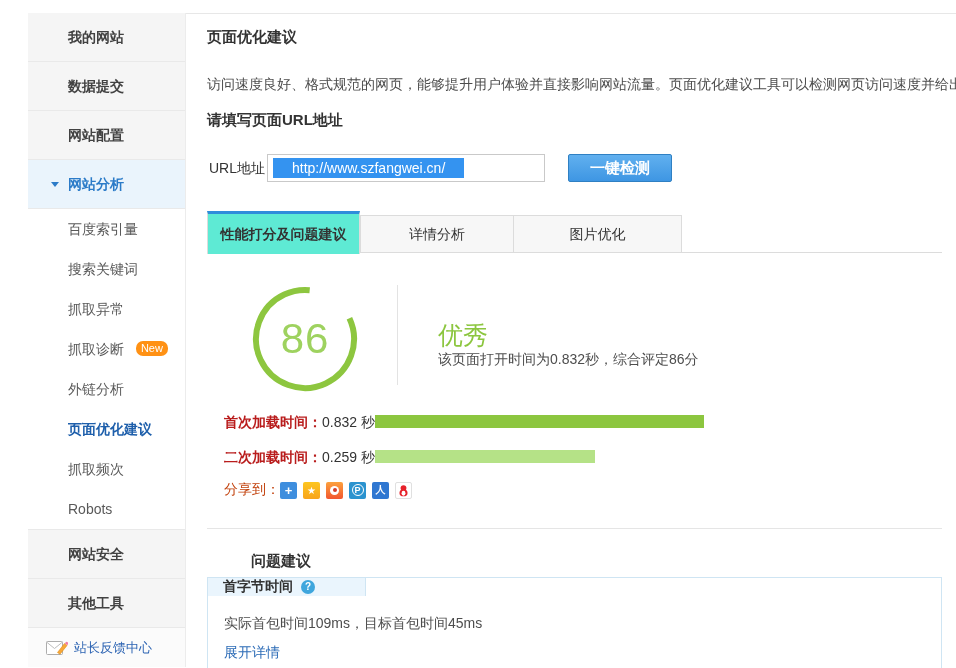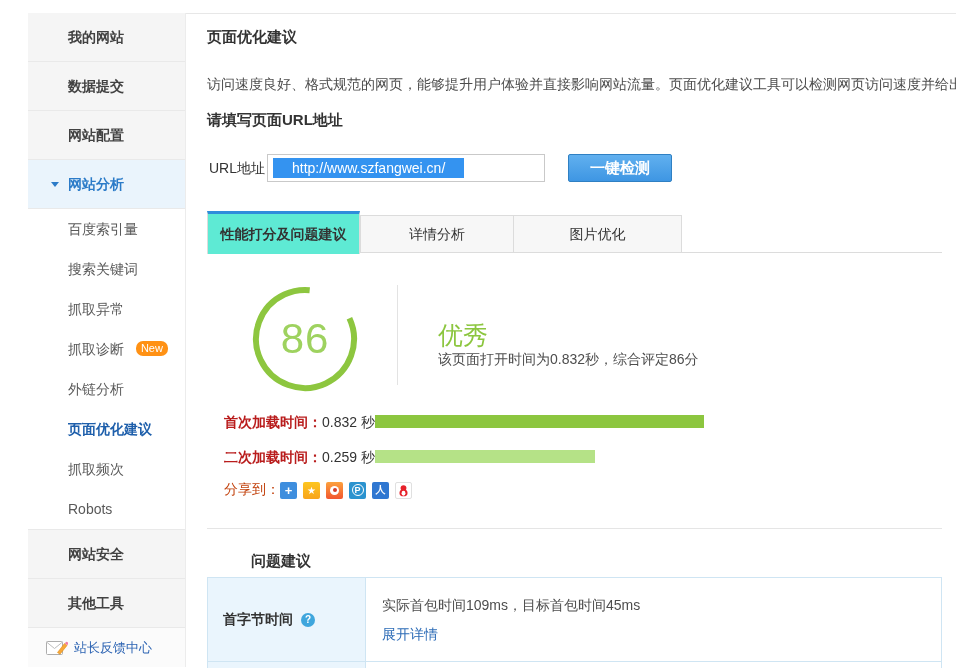--- a/index.html
+++ b/index.html
@@ -80,21 +80,21 @@
   .si-sina .pupil { width:4px; height:4px; background:#d43e2a; border-radius:50%; }
   .si-peng { background:#2b93cf; }
   .si-peng .pcirc { width:12px; height:12px; border:1px solid #fff; border-radius:50%;
     font-size:9px; font-weight:bold; line-height:10px; text-align:center; color:#fff; }
   .si-ren { background:#2f77d1; font-size:10px; font-weight:bold; }
   .si-tqq { background:#fff; border:1px solid #e0e0e0; }
 
   .hdiv { position:absolute; left:0; top:515px; width:735px; border-top:1px solid #e5e5e5; }
   .issues-title { position:absolute; left:0; top:539px; font-size:15px; font-weight:bold; color:#333;margin-left:44px; }
   .issue-table { position:absolute; left:0; top:564px; width:735px; border:1px solid #cfe5f3; }
-  .issue-row { display:flex; height:84px; border-bottom:1px solid #cfe5f3; }
+  .issue-row { display:flex; height:84px; border-bottom:1px solid #cfe5f3;flex-direction:column; }
   .issue-row.partial { height:11px; border-bottom:none; }
   .cell-name { width:158px; background:#eaf5fd; border-right:1px solid #cfe5f3;
     display:flex; align-items:center; padding-left:15px; }
   .cell-name .nm { font-size:14px; font-weight:bold; color:#333; }
   .help-icon { width:14px; height:14px; margin-left:8px; background:#3fa6dd; border-radius:50%;
     color:#fff; font-size:10px; font-weight:bold; text-align:center; line-height:14px; cursor:pointer; }
   .cell-detail { flex:1; background:#fff; padding:19px 0 0 16px; }
   .detail-text { font-size:14px; color:#4d4d4d; }
   .detail-link { display:inline-block; margin-top:11px; font-size:14px; color:#2d6cb7;
     text-decoration:none; cursor:pointer; }

